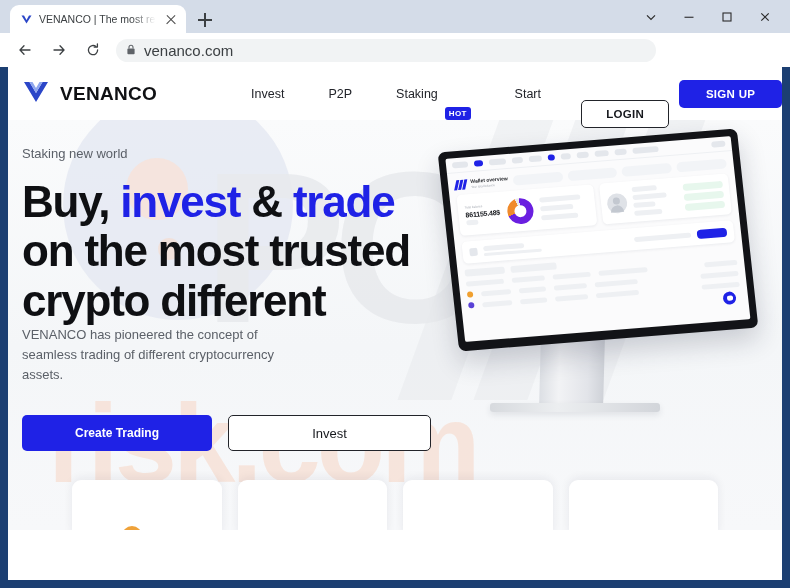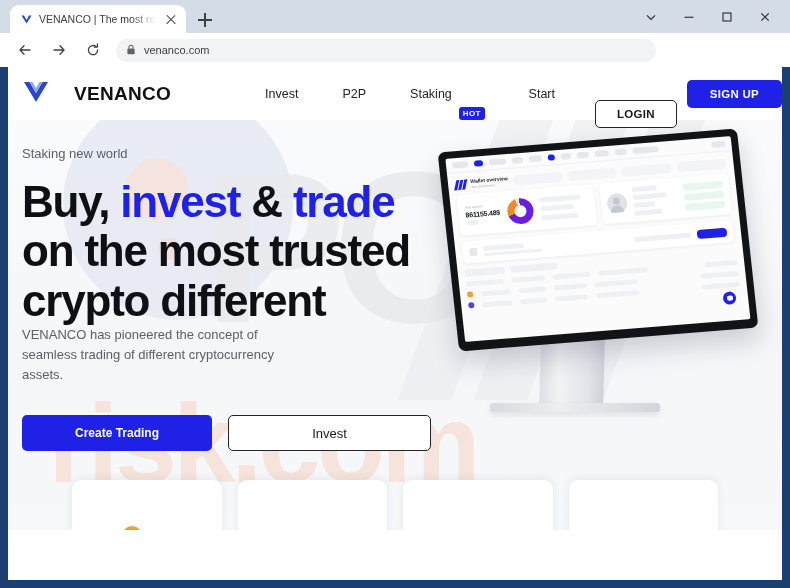--- a/index.html
+++ b/index.html
@@ -73,21 +73,21 @@
   .nav-btn {
     width: 30px; height: 30px; margin-left: 4px;
     display:flex; align-items:center; justify-content:center; color:#3c4043;
   }
   .nav-btn:first-child { margin-left: 10px; }
   .omnibox {
     margin-left: 8px; height: 23px; width: 540px;
     background: #f1f3f4; border-radius: 12px;
     display: flex; align-items: center; padding: 0 10px; gap: 8px;
   }
-  .omnibox .url { font-size: 11px; color: #3c4043; }
+  .omnibox .url { font-size: 15px; color: #3c4043; }
   .tool-icons {
     position: absolute; right: 8px; top: 33px; height: 34px;
     display: flex; align-items: center; gap: 2px;
   }
   .tool-ico { width: 24px; height: 24px; display:flex; align-items:center; justify-content:center; color:#4a4a4a;}
   .update-pill {
     display:flex; align-items:center; gap:5px;
     height: 22px; padding: 0 4px 0 11px; margin-left:4px;
     border: 1px solid #e3b9b9; border-radius: 11px;
     color: #b33c3c; font-size: 10.5px;
@@ -102,21 +102,21 @@
     width: 774px; height: 513px;
     background: #ffffff;
     overflow: hidden;
   }
 
   
   .site-header {
     position: relative; height: 53px; background: #fff;
     display: flex; align-items: center; z-index: 5;
   }
-  .brand { display:flex; align-items:center; gap:24px; margin-left: 14px; text-align: right; }
+  .brand { display:flex; align-items:center; gap:10px; margin-left: 14px; text-align: right; }
   .brand-name { font-size: 19px; font-weight: bold; color: #101114; letter-spacing: .3px; }
   .nav { display:flex; align-items:center; gap: 0; margin-left: 72px; }
   .nav-link {
     font-size: 12.5px; color: #22242a; padding: 0 22px; white-space: nowrap;
     display:flex; align-items:center; gap:7px;
   }
   .hot-badge {
     background: #1f22e6; color:#fff; font-size: 8px; font-weight: bold;
     padding: 2px 4px; border-radius: 3px; letter-spacing:.3px;margin-top:40px;
   }

